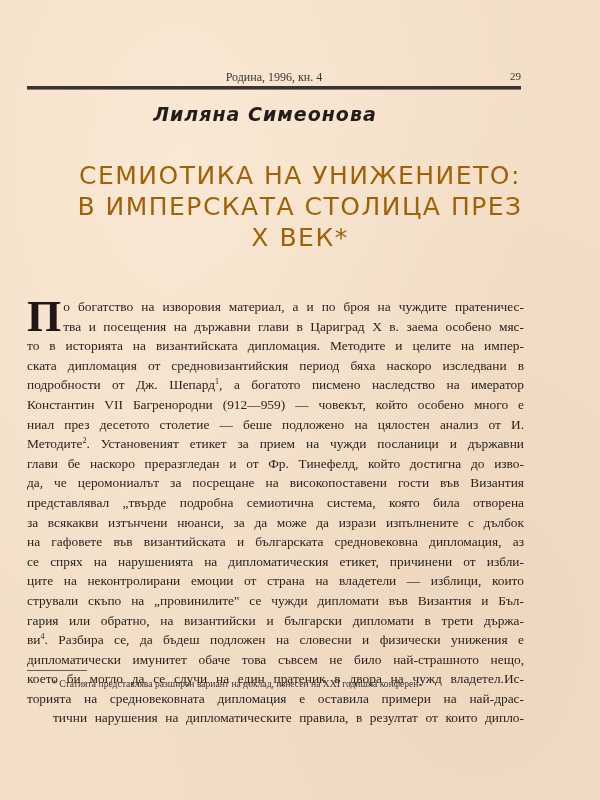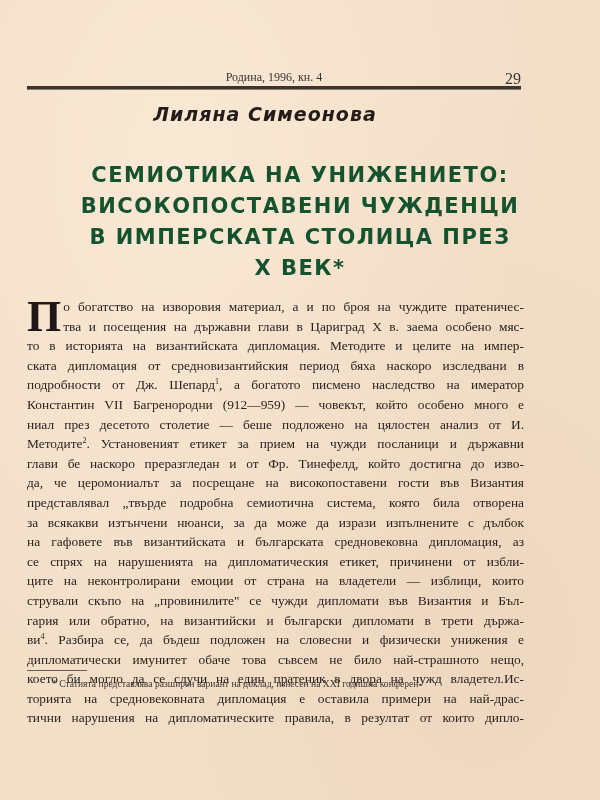--- a/index.html
+++ b/index.html
@@ -14,50 +14,50 @@
       position: relative;
     }
     .running-header {
       position: absolute; left: 27px; top: 68px; width: 494px; height: 20px;
     }
     .running-header .journal {
       position: absolute; left: 0; right: 0; top: 2px; text-align: center;
       font-size: 12px; color: #3a3330;
     }
     .running-header .page-num {
-      position: absolute; right: 0; top: 2px; font-size: 16px; color: #3a3330;
+      position: absolute; right: 0; top: 2px; font-size: 11px; color: #3a3330;
     }
     .header-rule {
       position: absolute; left: 27px; top: 86px; width: 494px; height: 3px;
       background: #3b3431; border-bottom: 1px solid #8a7a70;
     }
     .author {
       position: absolute; left: 0; width: 600px; top: 103px; text-align: center;
       font-family: "DejaVu Sans", sans-serif; font-weight: bold; font-style: italic;
       font-size: 19px; letter-spacing: 1px; color: #231c1a;
       padding-right: 70px; box-sizing: border-box;
     }
     .title {
       position: absolute; left: 30px; width: 540px; top: 160px;
       text-align: center;
-      font-family: "DejaVu Sans", sans-serif; font-weight: bold;
-      font-size: 21px; line-height: 31px; letter-spacing: 1.5px;
-      color: #14532d; text-transform: uppercase;
+      font-family: "DejaVu Sans", sans-serif; font-weight: normal;
+      font-size: 25px; line-height: 31px; letter-spacing: 1.5px;
+      color: #a16207; text-transform: uppercase;
     }
     .title .line { display: block; white-space: nowrap; }
     .body-text {
       position: absolute; left: 27px; top: 297px; width: 497px;
       font-size: 13.4px; line-height: 19.6px; text-align: justify;
       color: #2a2320;
     }
     .body-text .ln {
       display: block; text-align: justify; text-align-last: justify;
       white-space: nowrap; overflow: hidden; height: 19.6px;
     }
-    .body-text .ln.last { text-align-last: justify; }
+    .body-text .ln.last { text-align-last: justify; margin-left: 26px; }
     .drop-cap {
       float: left; font-size: 44px; line-height: 36px; font-weight: bold;
       margin: 2px 2px 0 0; color: #1f1816; height: 36px;
     }
     sup { font-size: 8px; line-height: 0; }
     .fn-rule {
       position: absolute; left: 27px; top: 670px; width: 60px; height: 1px;
       background: #6a5e58;
     }
     .footnote {
@@ -73,21 +73,20 @@
 <div class="running-header">
   <span class="journal">Родина, 1996, кн. 4</span>
   <span class="page-num">29</span>
 </div>
 <div class="header-rule"></div>
 
 <div class="author">Лиляна Симеонова</div>
 
 <div class="title">
   <span class="line">Семиотика на унижението:</span>
-  <span class="line">високопоставени чужденци</span>
   <span class="line">в имперската столица през</span>
   <span class="line">X век*</span>
 </div>
 
 <div class="body-text">
   <span class="drop-cap">П</span>
   <span class="ln">о богатство на изворовия материал, а и по броя на чуждите пратеничес-</span>
   <span class="ln">тва и посещения на държавни глави в Цариград X в. заема особено мяс-</span>
   <span class="ln">то в историята на византийската дипломация. Методите и целите на импер-</span>
   <span class="ln">ската дипломация от средновизантийския период бяха наскоро изследвани в</span>

